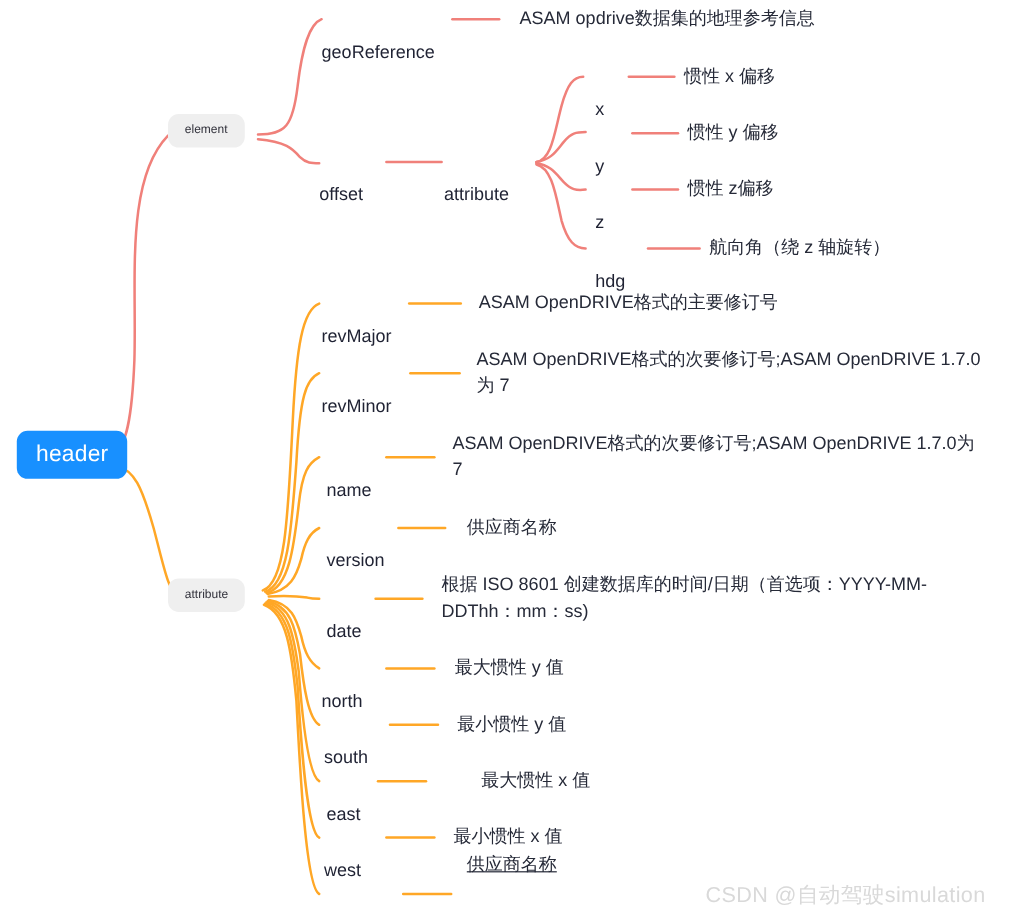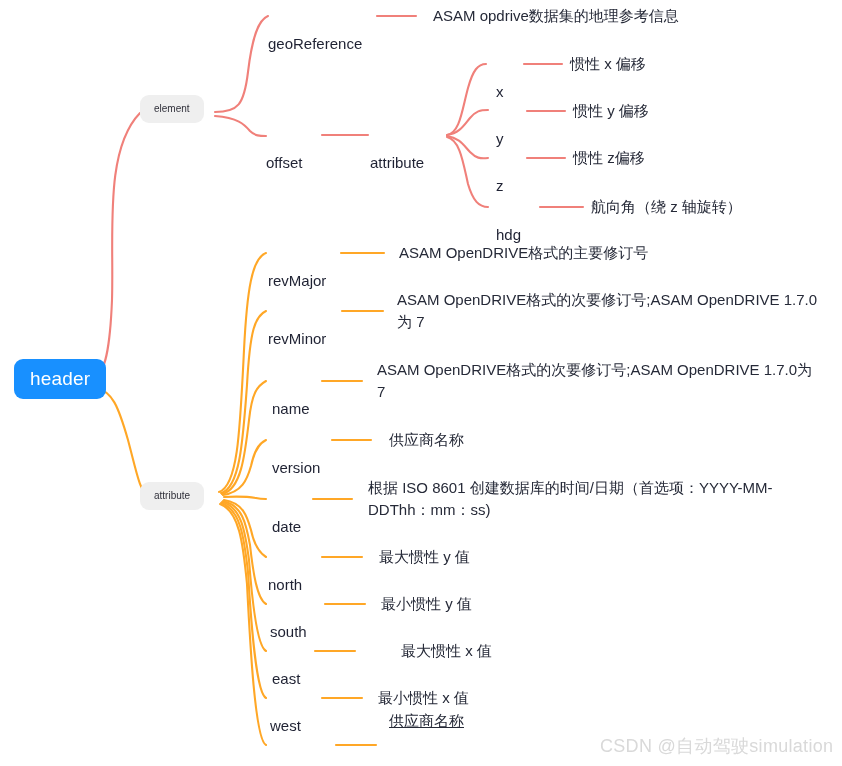--- a/index.html
+++ b/index.html
@@ -159,15 +159,15 @@
 
   <div class="node txt-node" style="left:272px;top:641px;">east</div>
   <div class="node desc-node" style="left:401px;top:640px;">最大惯性 x 值</div>
 
   <div class="node txt-node" style="left:270px;top:688px;">west</div>
   <div class="node desc-node" style="left:378px;top:687px;">最小惯性 x 值</div>
 
   <div class="node txt-node" style="left:268px;top:735px;">vendor</div>
   <div class="node desc-node" style="left:389px;top:710px;text-decoration:underline;">供应商名称</div>
 
-  <div class="watermark" style="left:588px;top:734px;margin-left:12px;">CSDN @自动驾驶simulation</div>
+  <div class="watermark" style="left:588px;top:734px;">CSDN @自动驾驶simulation</div>
 
 </div>
 
 </body></html>

